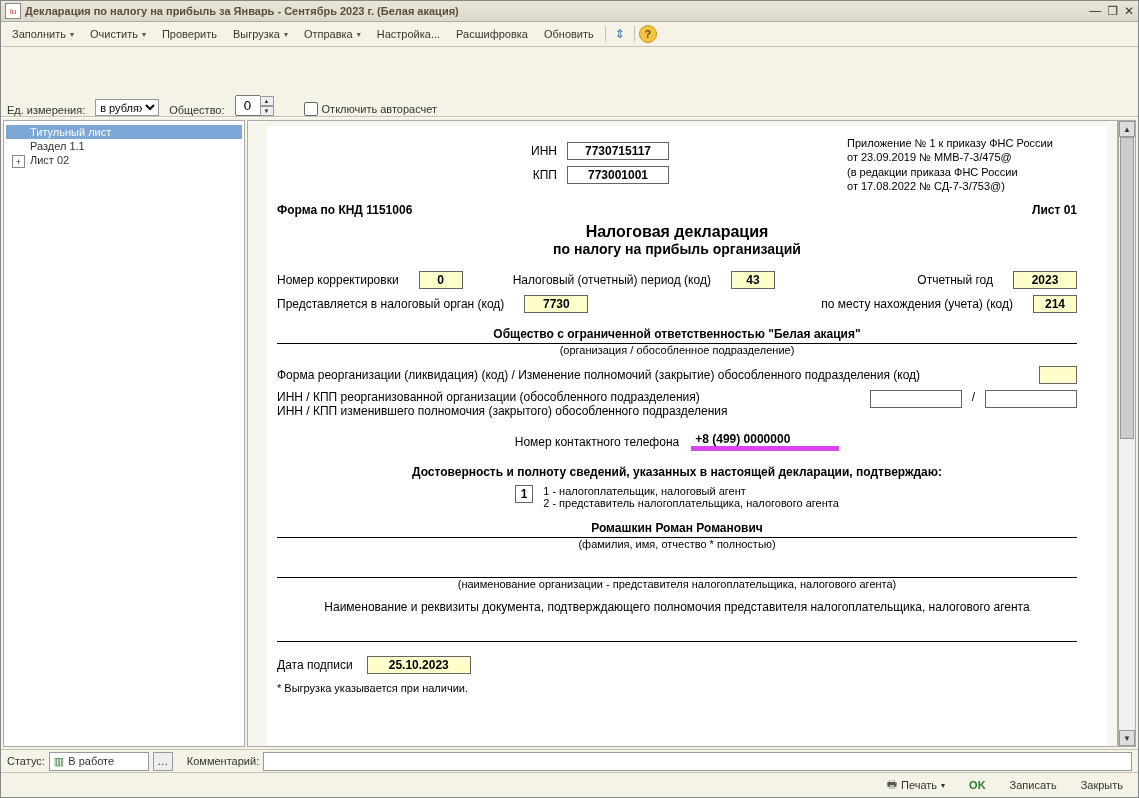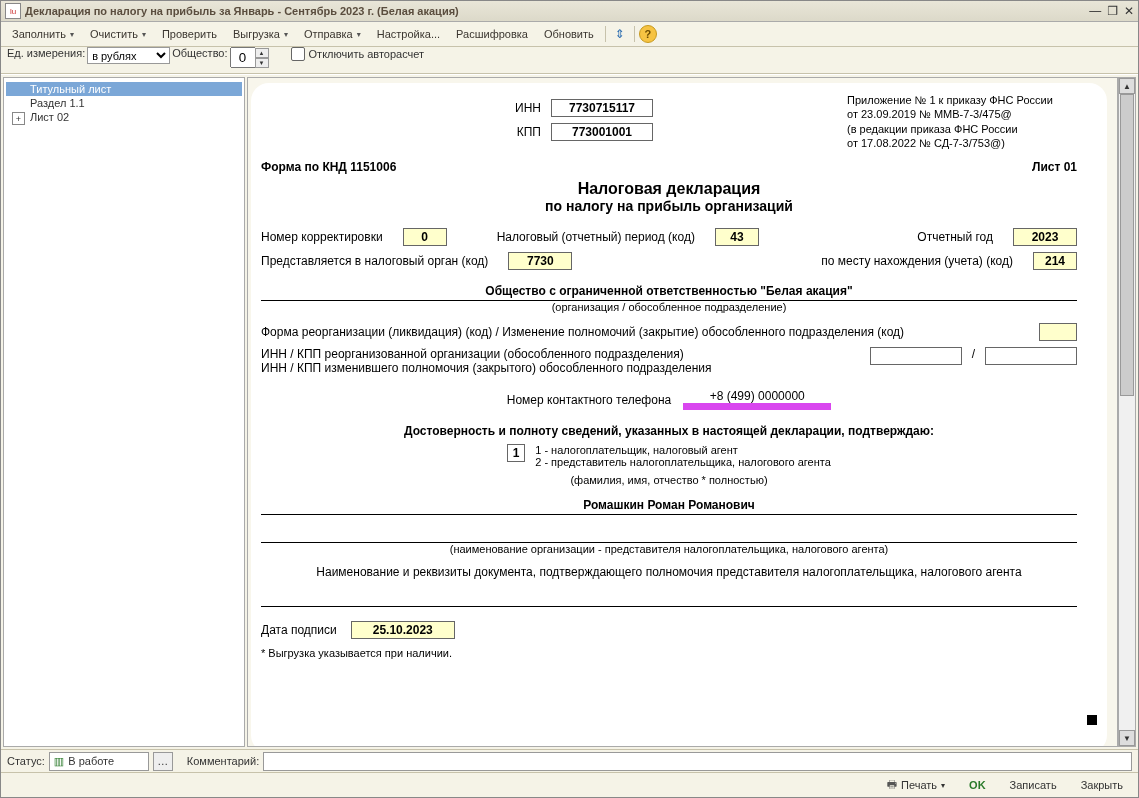--- a/index.html
+++ b/index.html
@@ -75,24 +75,25 @@
   }
   .help-icon {
     width:16px;height:16px;border-radius:50%;background:#f6c343;border:1px solid #c79a1f;
     display:flex;align-items:center;justify-content:center;font-weight:bold;color:#6b4a00;font-size:11px;
   }
 
   .subtoolbar {
     background: #f5f3e7;
     height: 26px;
     display: flex;
-    align-items: flex-start;
+    align-items: flex-end;
     padding: 0 6px;
-    gap: 2px;
+    gap: 10px;
     border-bottom: 1px solid #c7c2ab;
+    margin-top: 43px;
   }
   .subtoolbar select, .subtoolbar input[type=number] {
     font-size:11px;
     border:1px solid #999;
     background:#fff;
     height:17px;
   }
   .subtoolbar .numwrap { display:flex;align-items:center;}
   .subtoolbar .spin { display:flex;flex-direction:column;margin-left:-1px;}
   .subtoolbar .spin span {width:12px;height:8px;border:1px solid #999;font-size:6px;display:flex;align-items:center;justify-content:center;background:#eee;cursor:pointer;}
@@ -136,27 +137,26 @@
   }
   .doc-scroll {
     flex:1;
     background:#f8f6ec;
     border:1px solid #aaa;
     overflow:auto;
     position:relative;
   }
   .page {
     background:#fff;
-    margin:5px 10px 5px 3px;
+    margin:5px 10px 5px 19px;
     padding: 10px 30px 20px 10px;
     min-height:640px;
     position:relative;
     font-size:12px;
     color:#000;
-    border-radius:18px;
   }
   .vscroll { width:16px;background:#eee;border:1px solid #aaa;display:flex;flex-direction:column;}
   .vscroll .arr, .hscroll .arr {background:#ddd;border:1px solid #999;font-size:8px;display:flex;align-items:center;justify-content:center;}
   .vscroll .arr{height:14px}
   .vscroll .track{flex:1;background:#f0f0f0;position:relative;}
   .vscroll .thumb{position:absolute;left:1px;right:1px;top:0;height:300px;background:#ccc;border:1px solid #999;}
 
   .field-yellow {
     background:#ffffcc;
     border:1px solid #666;
@@ -169,25 +169,25 @@
   .field-box {
     background:#fff;
     border:1px solid #666;
     padding:1px 0;
     display:inline-block;
     min-width:80px;
     text-align:center;
     font-weight:bold;
   }
   .field-under {
-    border-bottom:7px solid #d946ef;
+    border-bottom:5px solid #d946ef;
     display:inline-block;
     min-width:100px;
-    text-align:center;
-    font-weight:normal;
+    text-align:left;
+    font-weight:bold;
     padding:0 4px;
   }
   .lbl { display:inline-block; }
   .row { margin:6px 0; display:flex; align-items:center; gap:10px;}
   .center { text-align:center; }
   .small { font-size:11px; }
 
   .header-top { display:flex; align-items:flex-start;}
   .header-ids { flex:0 0 auto; margin-left:240px;}
   .header-right { margin-left:auto; text-align:left; font-size:11px; line-height:1.3; width:230px;}
@@ -236,21 +236,21 @@
     <span class="tbtn">Расшифровка</span>
     <span class="tbtn">Обновить</span>
     <span class="sep"></span>
     <span class="iconbtn" style="color:#2b6cb0;">⇕</span>
     <span class="sep"></span>
     <span class="help-icon">?</span>
   </div>
 
   <div class="subtoolbar">
     <span>Ед. измерения:</span>
-    <select style="width:83px;">
+    <select style="width:64px;">
       <option>в рублях</option>
     </select>
     <span>Общество:</span>
     <div class="numwrap">
       <input type="text" style="width: 18px; text-align: center;" value="0">
       <div class="spin">
         <span>▲</span>
         <span>▼</span>
       </div>
     </div>
@@ -346,22 +346,22 @@
           <div class="center" style="font-weight:bold;margin-top:14px;">Достоверность и полноту сведений, указанных в настоящей декларации, подтверждаю:</div>
 
           <div class="row" style="justify-content:center;align-items:flex-start;gap:10px;margin-top:6px;">
             <span class="field-box" style="min-width:16px;">1</span>
             <div class="small" style="text-align:left;">
               <div>1 - налогоплательщик, налоговый агент</div>
               <div>2 - представитель налогоплательщика, налогового агента</div>
             </div>
           </div>
 
+          <div class="center" style="font-weight:bold;margin-top:12px;border-bottom:1px solid #000;padding-bottom:2px;">Ромашкин Роман Романович</div>
           <div class="center small">(фамилия, имя, отчество *  полностью)</div>
-          <div class="center" style="font-weight:bold;margin-top:12px;border-bottom:1px solid #000;padding-bottom:2px;">Ромашкин Роман Романович</div>
 
           <div style="border-bottom:1px solid #000;margin-top:26px;height:1px;"></div>
           <div class="center small">(наименование организации - представителя налогоплательщика, налогового агента)</div>
 
           <div class="center" style="margin-top:10px;">Наименование и реквизиты документа, подтверждающего полномочия представителя налогоплательщика, налогового агента</div>
 
           <div style="border-bottom:1px solid #000;margin-top:26px;height:1px;"></div>
 
           <div class="row" style="margin-top:14px;gap:14px;">
             <span>Дата подписи</span>

